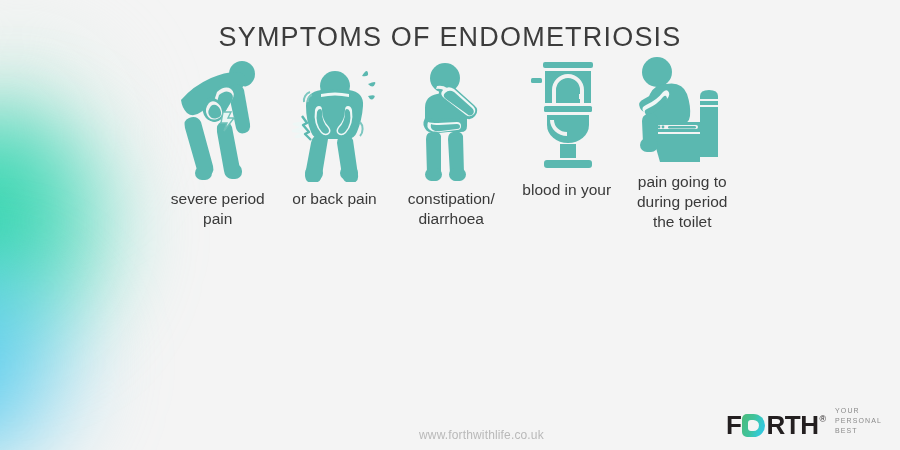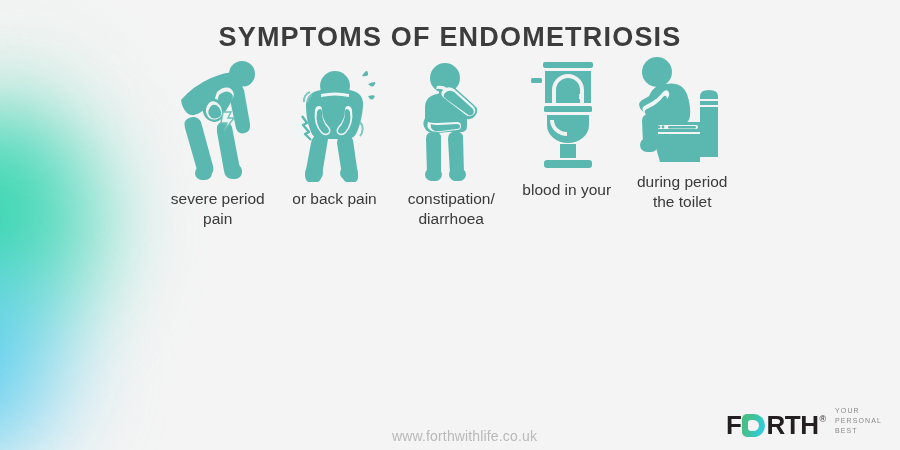--- a/index.html
+++ b/index.html
@@ -29,21 +29,21 @@
     left:-80px; top:20px; width:240px; height:200px;
     background:radial-gradient(circle at 30% 60%, rgba(170,226,208,.55) 0%, rgba(210,238,228,.28) 50%, rgba(244,244,244,0) 80%);
   }
 
   
   #page-title {
     position:absolute; top:22px; left:0; width:900px;
     text-align:center;
     font-size:27px;
     letter-spacing:1.2px;
-    font-weight:700;
+    font-weight:400;
     color:#3c3c3c;
   }
 
   
   #symptom-grid {
     position:absolute; top:56px; left:160px;
     width:580px; height:390px;
     display:grid;
     grid-template-columns:repeat(5,1fr);
     grid-template-rows:148px 152px;
@@ -58,22 +58,22 @@
     font-size:15.5px;
     line-height:1.28;
     color:#3a3a3a;
     font-weight:400;
   }
   .cell.r2 .art { height:118px; }
   .cell.r2 .caption { margin-top:6px; }
 
   
   #watermark {
-    position:absolute; left:392px; top:428px;
-    font-size:14px;
+    position:absolute; left:419px; top:428px;
+    font-size:12px;
     color:#b9b9b9;
     letter-spacing:.15px;
     white-space:nowrap;
   }
 
   
   #brand-logo {
     position:absolute; right:18px; bottom:12px;
     display:flex; align-items:flex-end; gap:9px;
   }
@@ -275,20 +275,21 @@
             <rect x="42" y="70" width="28" height="2.4" rx="1.2"></rect>
 
             <path d="M26 78 l48 0 l0 28 l-40 0 z"></path>
 
             <path d="M22 58 q8 -2 10 5 l0 24 q0 7 -7 7 q-7 0 -8 -7 l-1 -22 q0 -6 6 -7 z"></path>
             <rect x="14" y="82" width="18" height="14" rx="7"></rect>
           </g>
         </svg>
       </div>
       <div class="caption">
+        <div>pain going to</div>
         <div>during period</div>
         <div>the toilet</div>
       </div>
     </div>
 
 
   </div>
 
   <div id="watermark">www.forthwithlife.co.uk</div>
 

